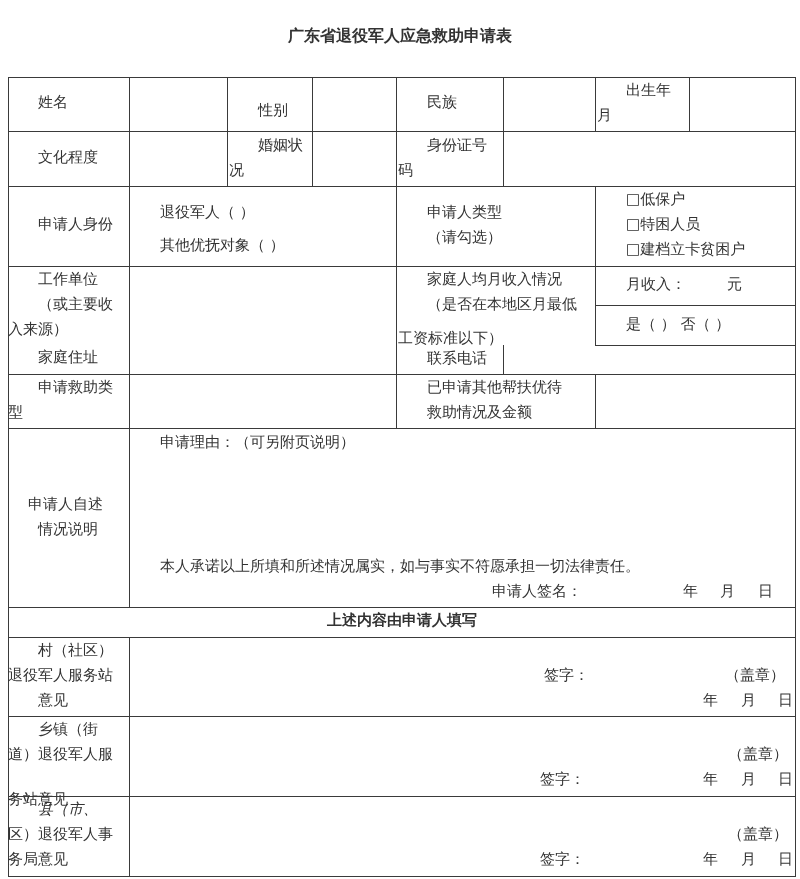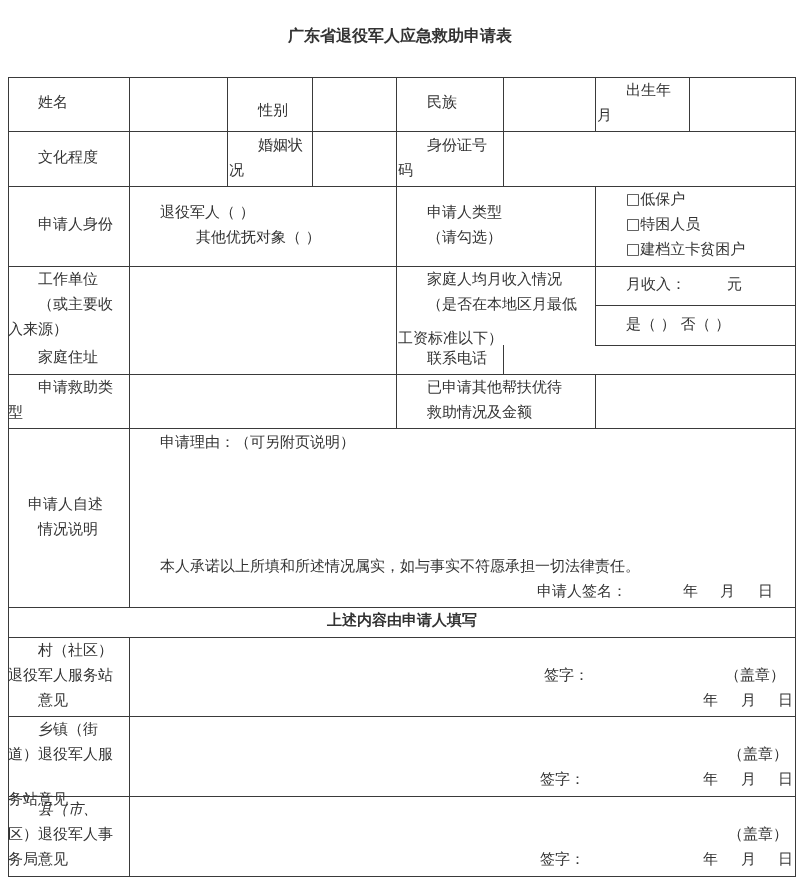--- a/index.html
+++ b/index.html
@@ -67,21 +67,21 @@
   <div class="cell" style="left:130px; top:132px; width:96px; height:53px;"></div>
   <span class="t" style="left:258px; top:133px;">婚姻状</span>
   <span class="t" style="left:229px; top:158px;">况</span>
   <div class="cell" style="left:313px; top:132px; width:82px; height:53px;"></div>
   <span class="t" style="left:427px; top:133px;">身份证号</span>
   <span class="t" style="left:398px; top:158px;">码</span>
   <div class="cell" style="left:504px; top:132px; width:290px; height:53px;"></div>
 
   <span class="t" style="left:38px; top:212px;">申请人身份</span>
   <span class="t" style="left:160px; top:200px;">退役军人（ ）</span>
-  <span class="t" style="left:160px; top:225px;margin-left:36px;">其他优抚对象（ ）</span>
+  <span class="t" style="left:160px; top:233px;">其他优抚对象（ ）</span>
   <span class="t" style="left:427px; top:200px;">申请人类型</span>
   <span class="t" style="left:427px; top:225px;">（请勾选）</span>
   <span class="t" style="left:626px; top:187px;">□低保户</span>
   <span class="t" style="left:626px; top:212px;">□特困人员</span>
   <span class="t" style="left:626px; top:237px;">□建档立卡贫困户</span>
 
   <span class="t" style="left:38px; top:267px;">工作单位</span>
   <span class="t" style="left:38px; top:292px;">（或主要收</span>
   <span class="t" style="left:8px; top:317px;">入来源）</span>
   <span class="t" style="left:38px; top:345px;">家庭住址</span>
@@ -100,21 +100,21 @@
   <div class="cell" style="left:130px; top:375px; width:265px; height:52px;"></div>
   <span class="t" style="left:427px; top:375px;">已申请其他帮扶优待</span>
   <span class="t" style="left:427px; top:400px;">救助情况及金额</span>
   <div class="cell" style="left:596px; top:375px; width:198px; height:52px;"></div>
 
   <span class="t" style="left:28px; top:492px;">申请人自述</span>
   <span class="t" style="left:38px; top:517px;">情况说明</span>
   <span class="t" style="left:160px; top:430px;">申请理由：（可另附页说明）</span>
   <div class="cell" style="left:130px; top:455px; width:664px; height:95px;"></div>
   <span class="t" style="left:160px; top:554px;">本人承诺以上所填和所述情况属实，如与事实不符愿承担一切法律责任。</span>
-  <span class="t" style="left:492px; top:579px;margin-left:45px;">申请人签名：</span>
+  <span class="t" style="left:492px; top:579px;">申请人签名：</span>
   <span class="t" style="left:683px; top:579px;">年</span>
   <span class="t" style="left:720px; top:579px;">月</span>
   <span class="t" style="left:758px; top:579px;">日</span>
 
   <div class="t bold" style="left:8px; width:788px; text-align:center; top:608px;">上述内容由申请人填写</div>
 
   <span class="t" style="left:38px; top:638px;">村（社区）</span>
   <span class="t" style="left:8px; top:663px;">退役军人服务站</span>
   <span class="t" style="left:38px; top:688px;">意见</span>
   <div class="cell" style="left:130px; top:638px; width:400px; height:77px;"></div>

